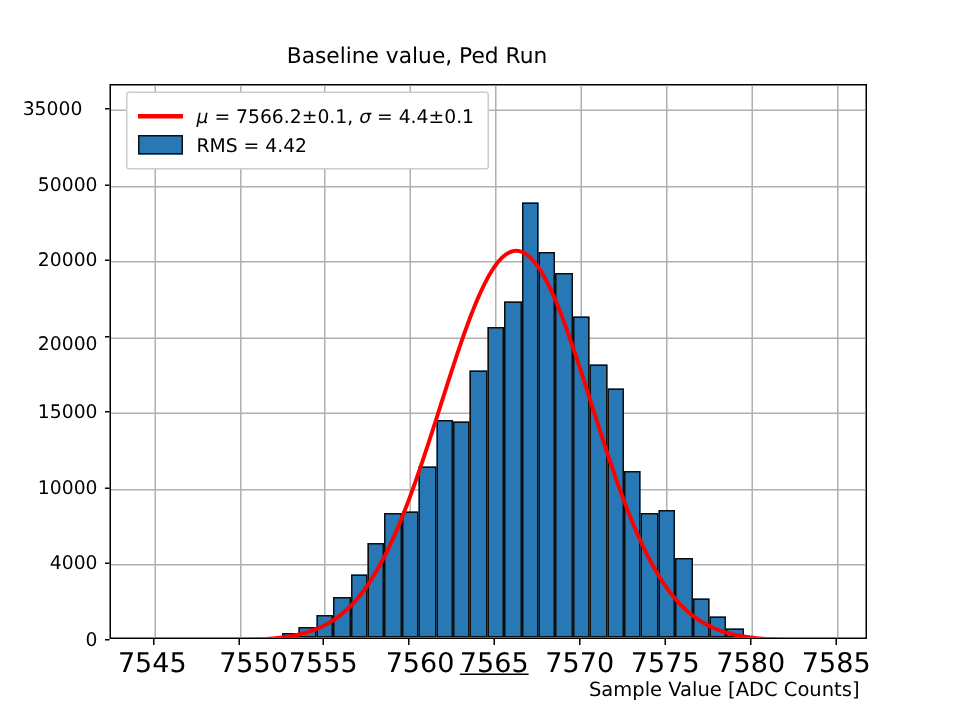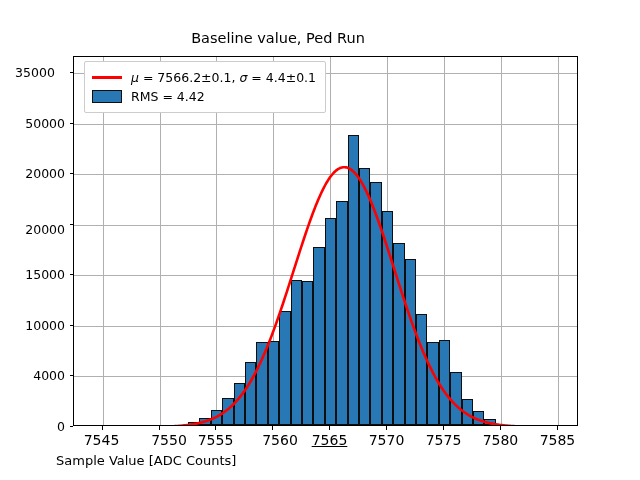--- a/index.html
+++ b/index.html
@@ -76,43 +76,43 @@
   .tick-y {
     position: absolute;
     height: 1px;
     width: 3.5px;
     background: #000000;
     left: 69.5px;
   }
   .ticklabel-x {
     position: absolute;
     top: 432px;
-    font-size: 14px;
+    font-size: 18px;
     color: #000000;
     text-align: center;
     transform: translateX(-50%);
     white-space: nowrap;
   }
   .ticklabel-y {
     position: absolute;
     right: 575px;
     font-size: 12.5px;
     color: #000000;
     text-align: right;
     transform: translateY(-50%);
     white-space: nowrap;
     width: 60px;
   }
   
   #xlabel {
     position: absolute;
-    left: 56px;
+    left: 68px;
     width: 505px;
     top: 453px;
-    text-align: left;
+    text-align: right;
     font-size: 13px;
     color: #000000;
   }
   #ylabel-wrap {
     position: absolute;
     left: 18px;
     top: 56px;
     width: 14px;
     height: 370px;
   }

